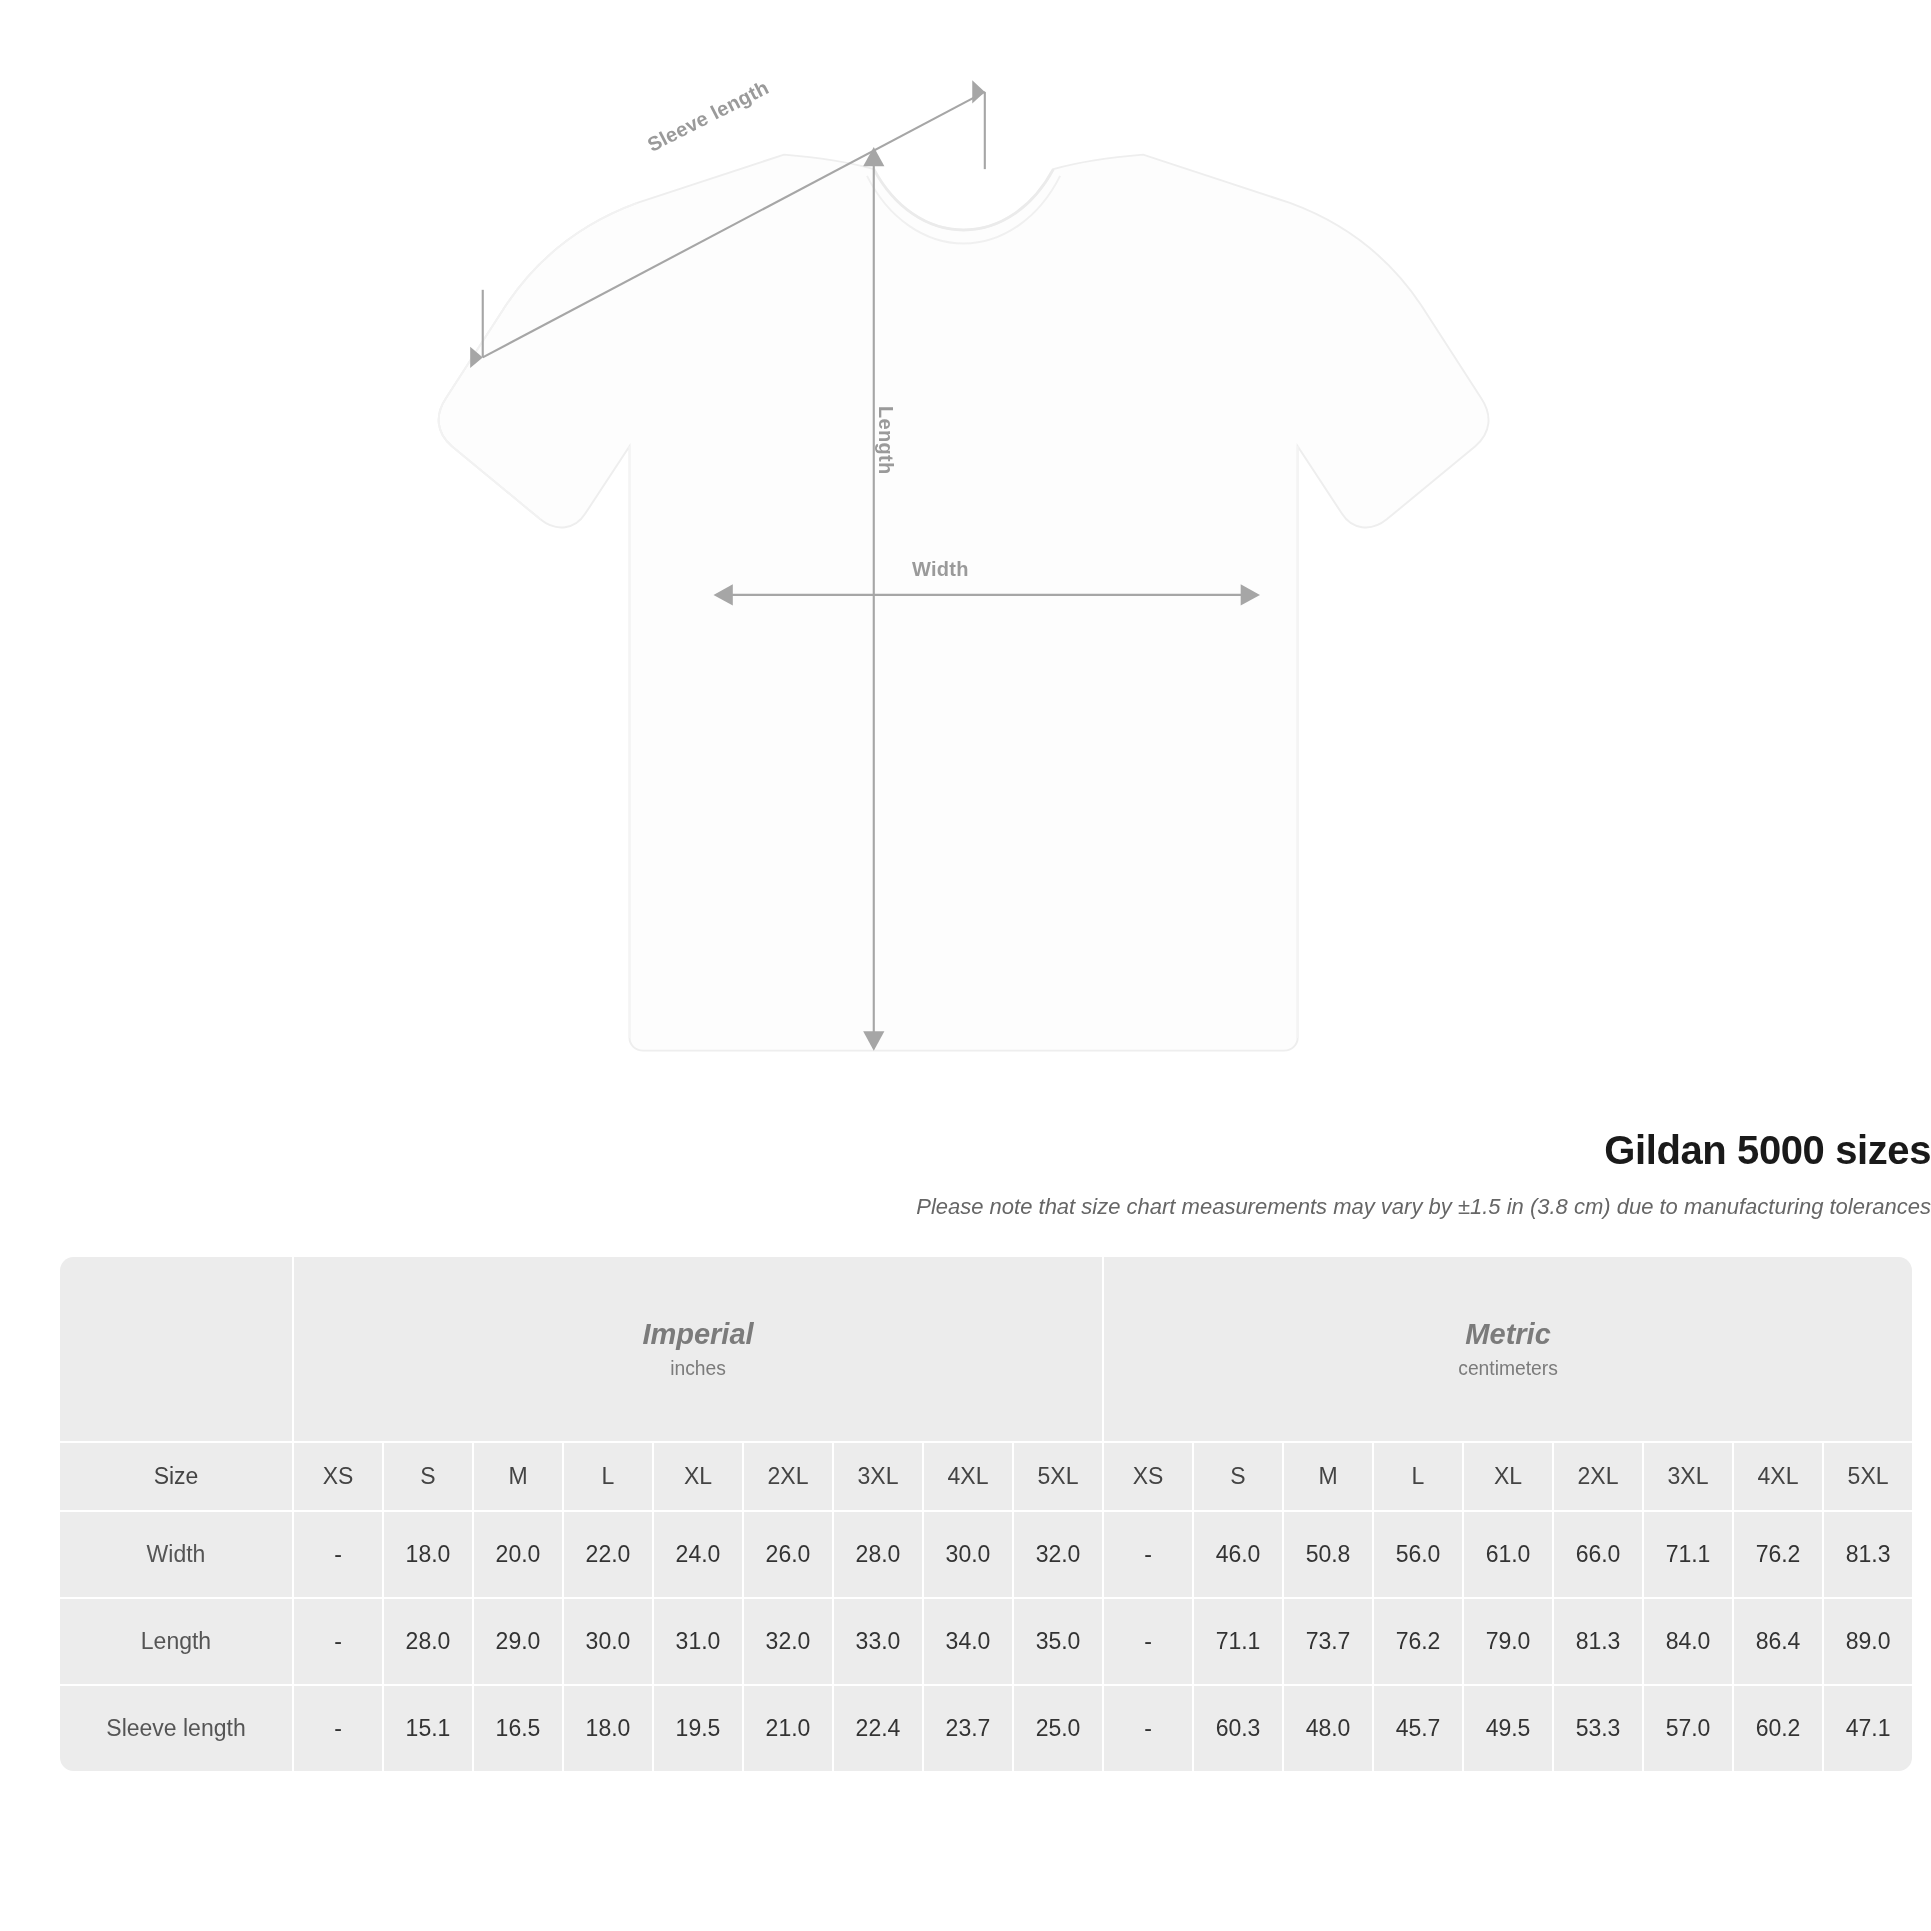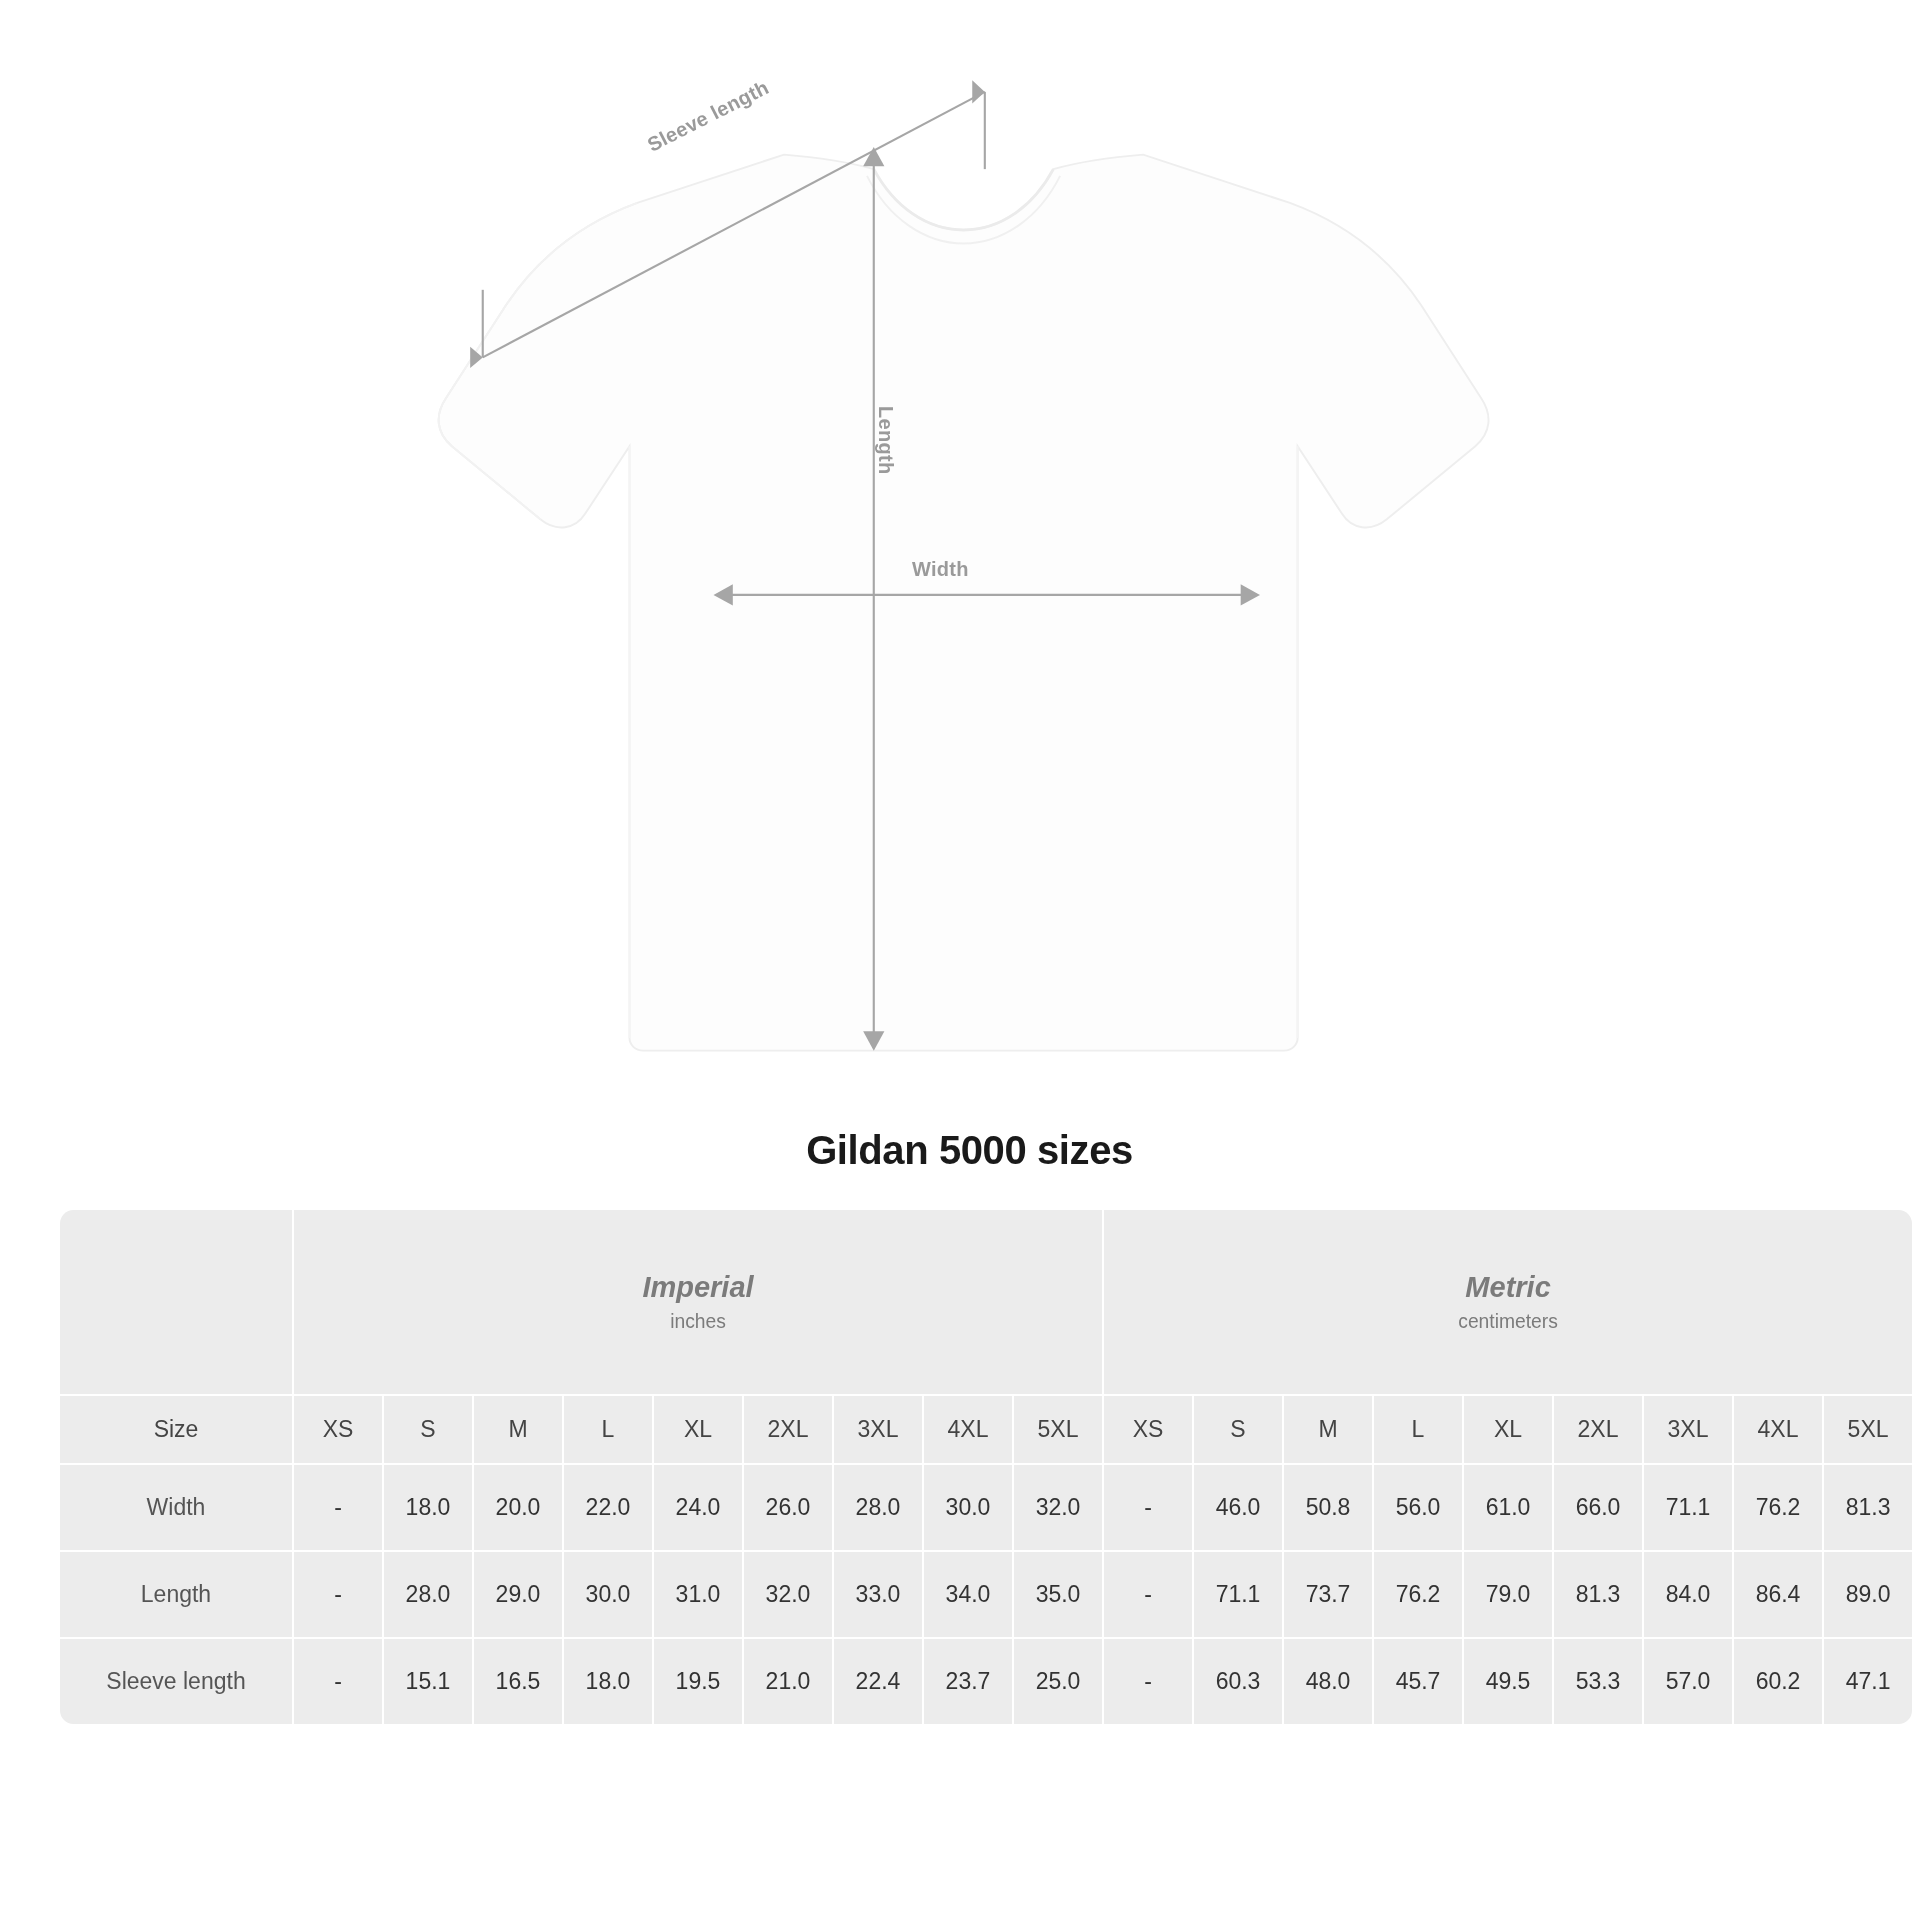--- a/index.html
+++ b/index.html
@@ -52,21 +52,21 @@
     writing-mode: vertical-rl;
     text-orientation: mixed;
   }
   .label-width {
     left: 912px;
     top: 558px;
   }
 
   
   .title-block {
-    text-align: center;
+    text-align: right;
     margin-top: 27px;
     margin-left: 8px;
   }
   .chart-title {
     font-size: 40px;
     font-weight: bold;
     color: #1a1a1a;
     margin: 0;
     letter-spacing: -0.4px;
   }
@@ -197,20 +197,21 @@
       </g>
     </svg>
 
     <div class="dim-label label-sleeve">Sleeve length</div>
     <div class="dim-label label-length">Length</div>
     <div class="dim-label label-width">Width</div>
   </div>
 
   <div class="title-block">
     <h1 class="chart-title">Gildan 5000 sizes</h1>
+    <div class="chart-note">Please note that size chart measurements may vary by ±1.5 in (3.8 cm) due to manufacturing tolerances</div>
   </div>
 
   <div class="table-wrap">
     <table class="size-table">
       <colgroup>
         <col style="width:232px">
         <col span="9" style="width:88px">
         <col span="9" style="width:88px">
       </colgroup>
       <tbody>

